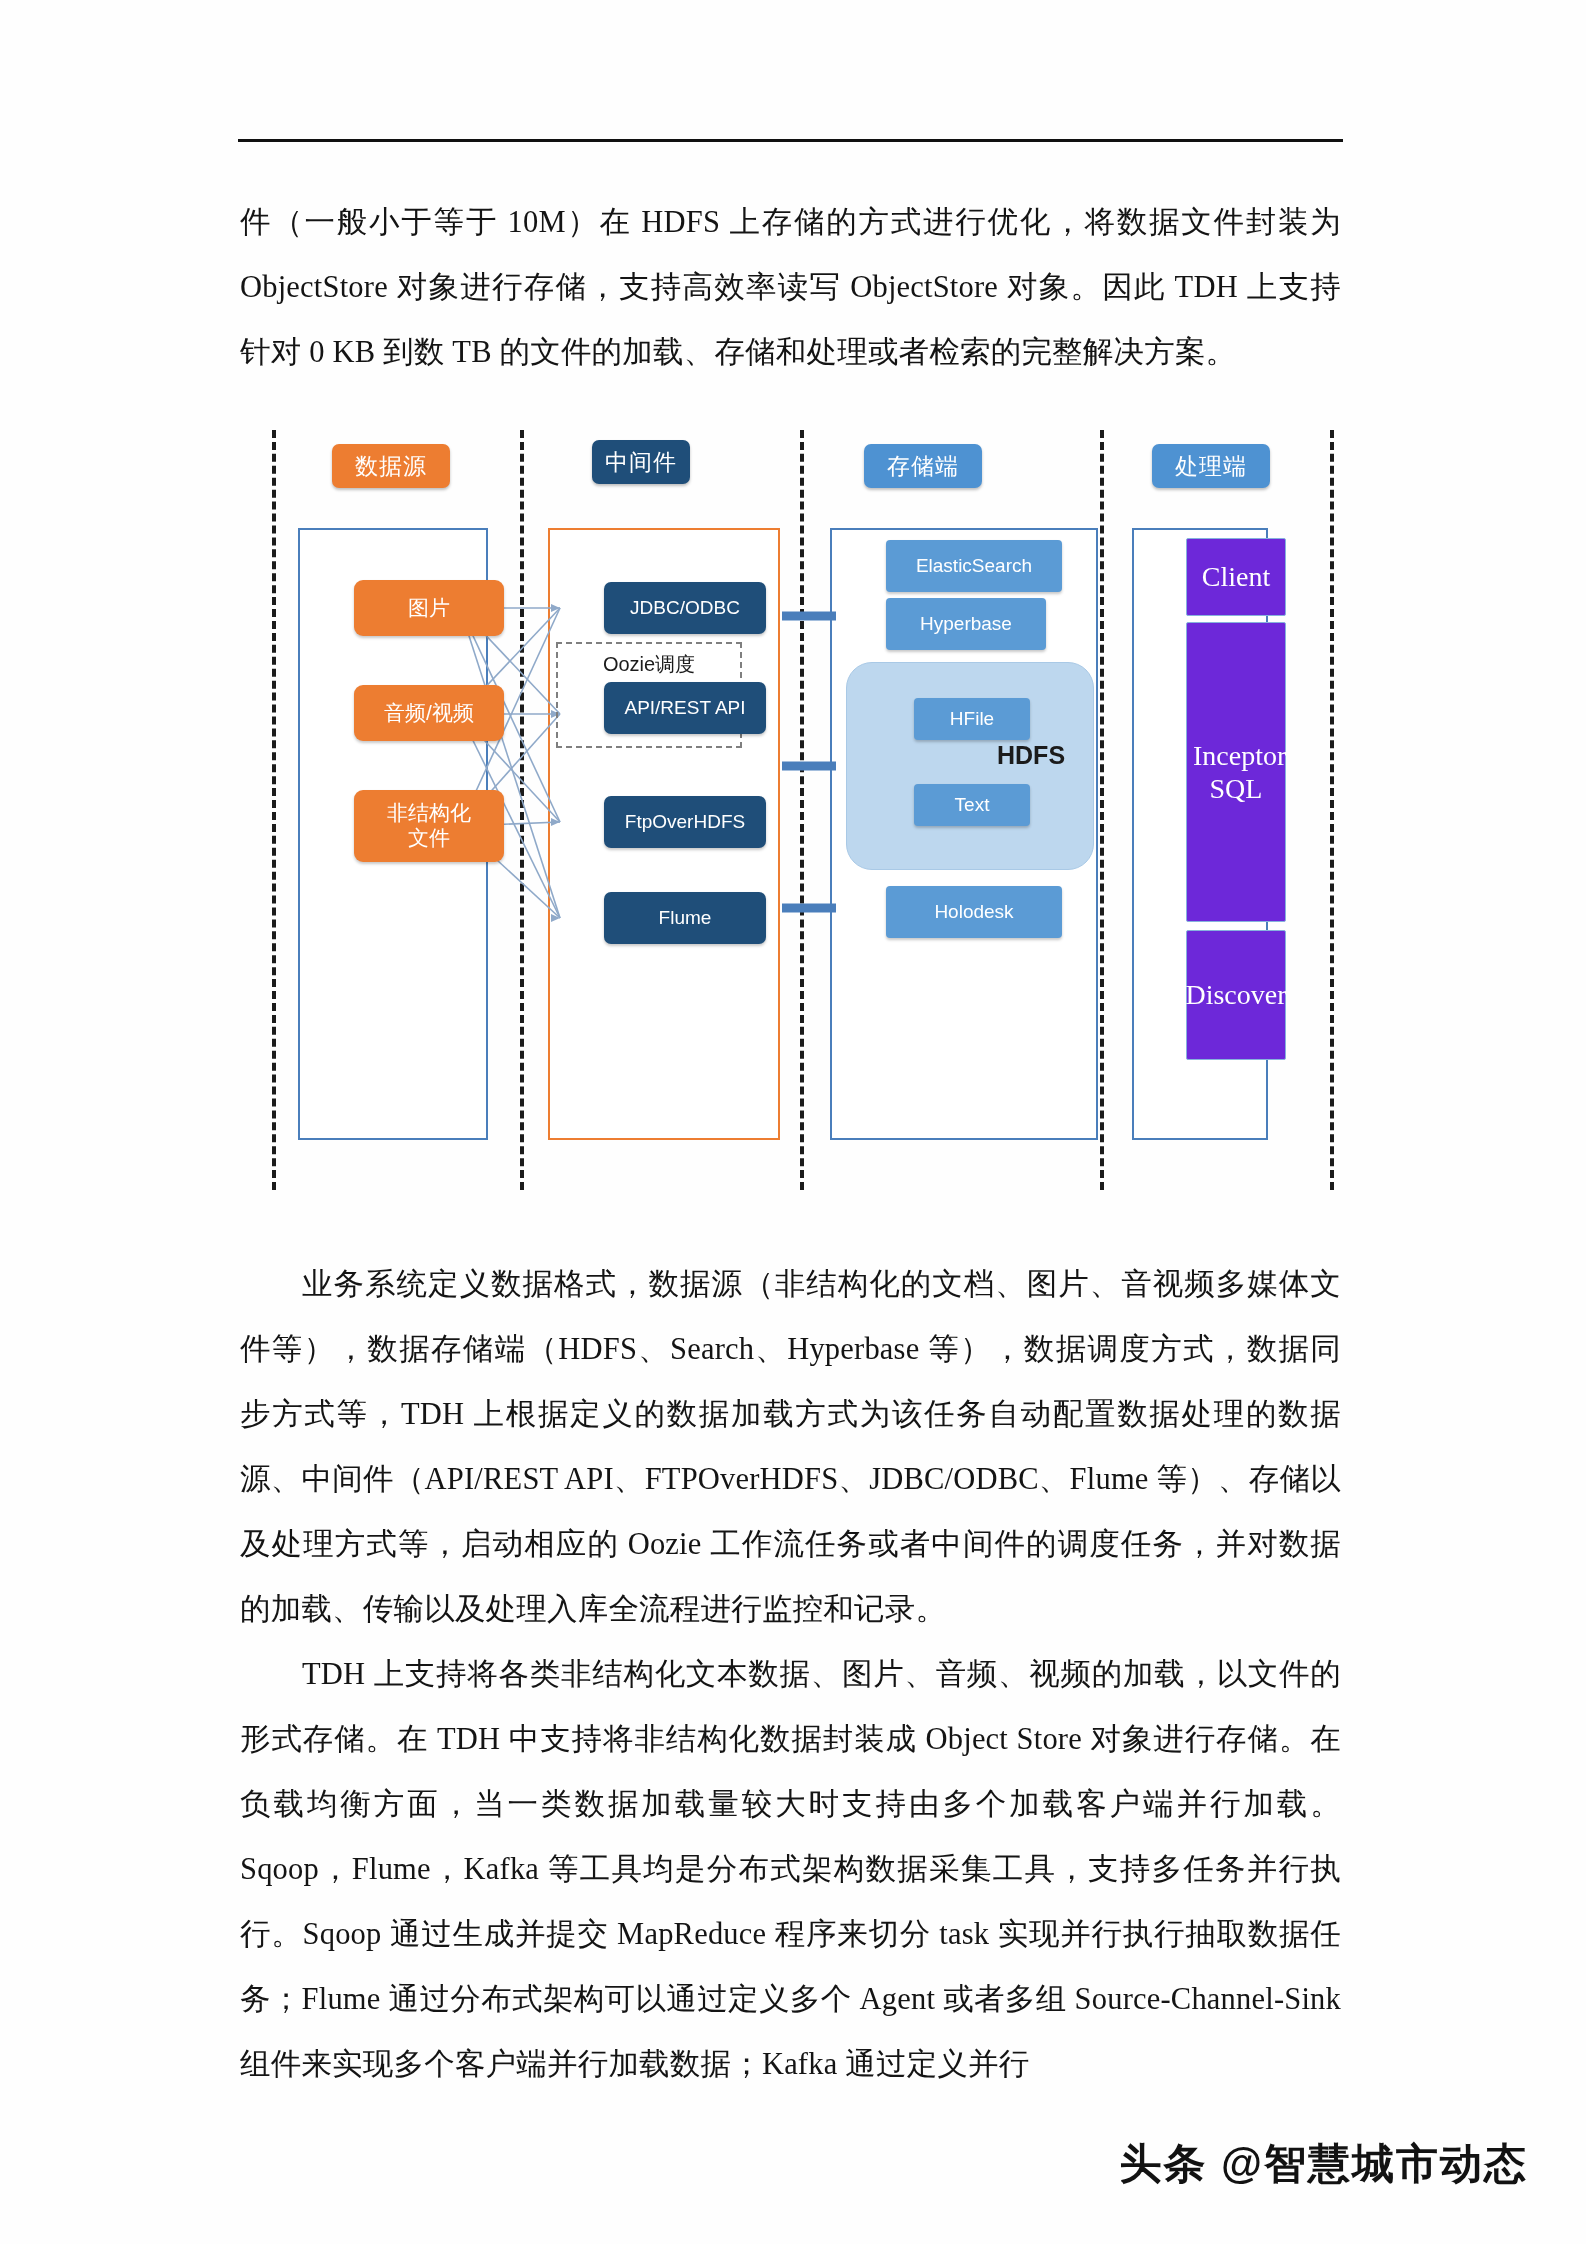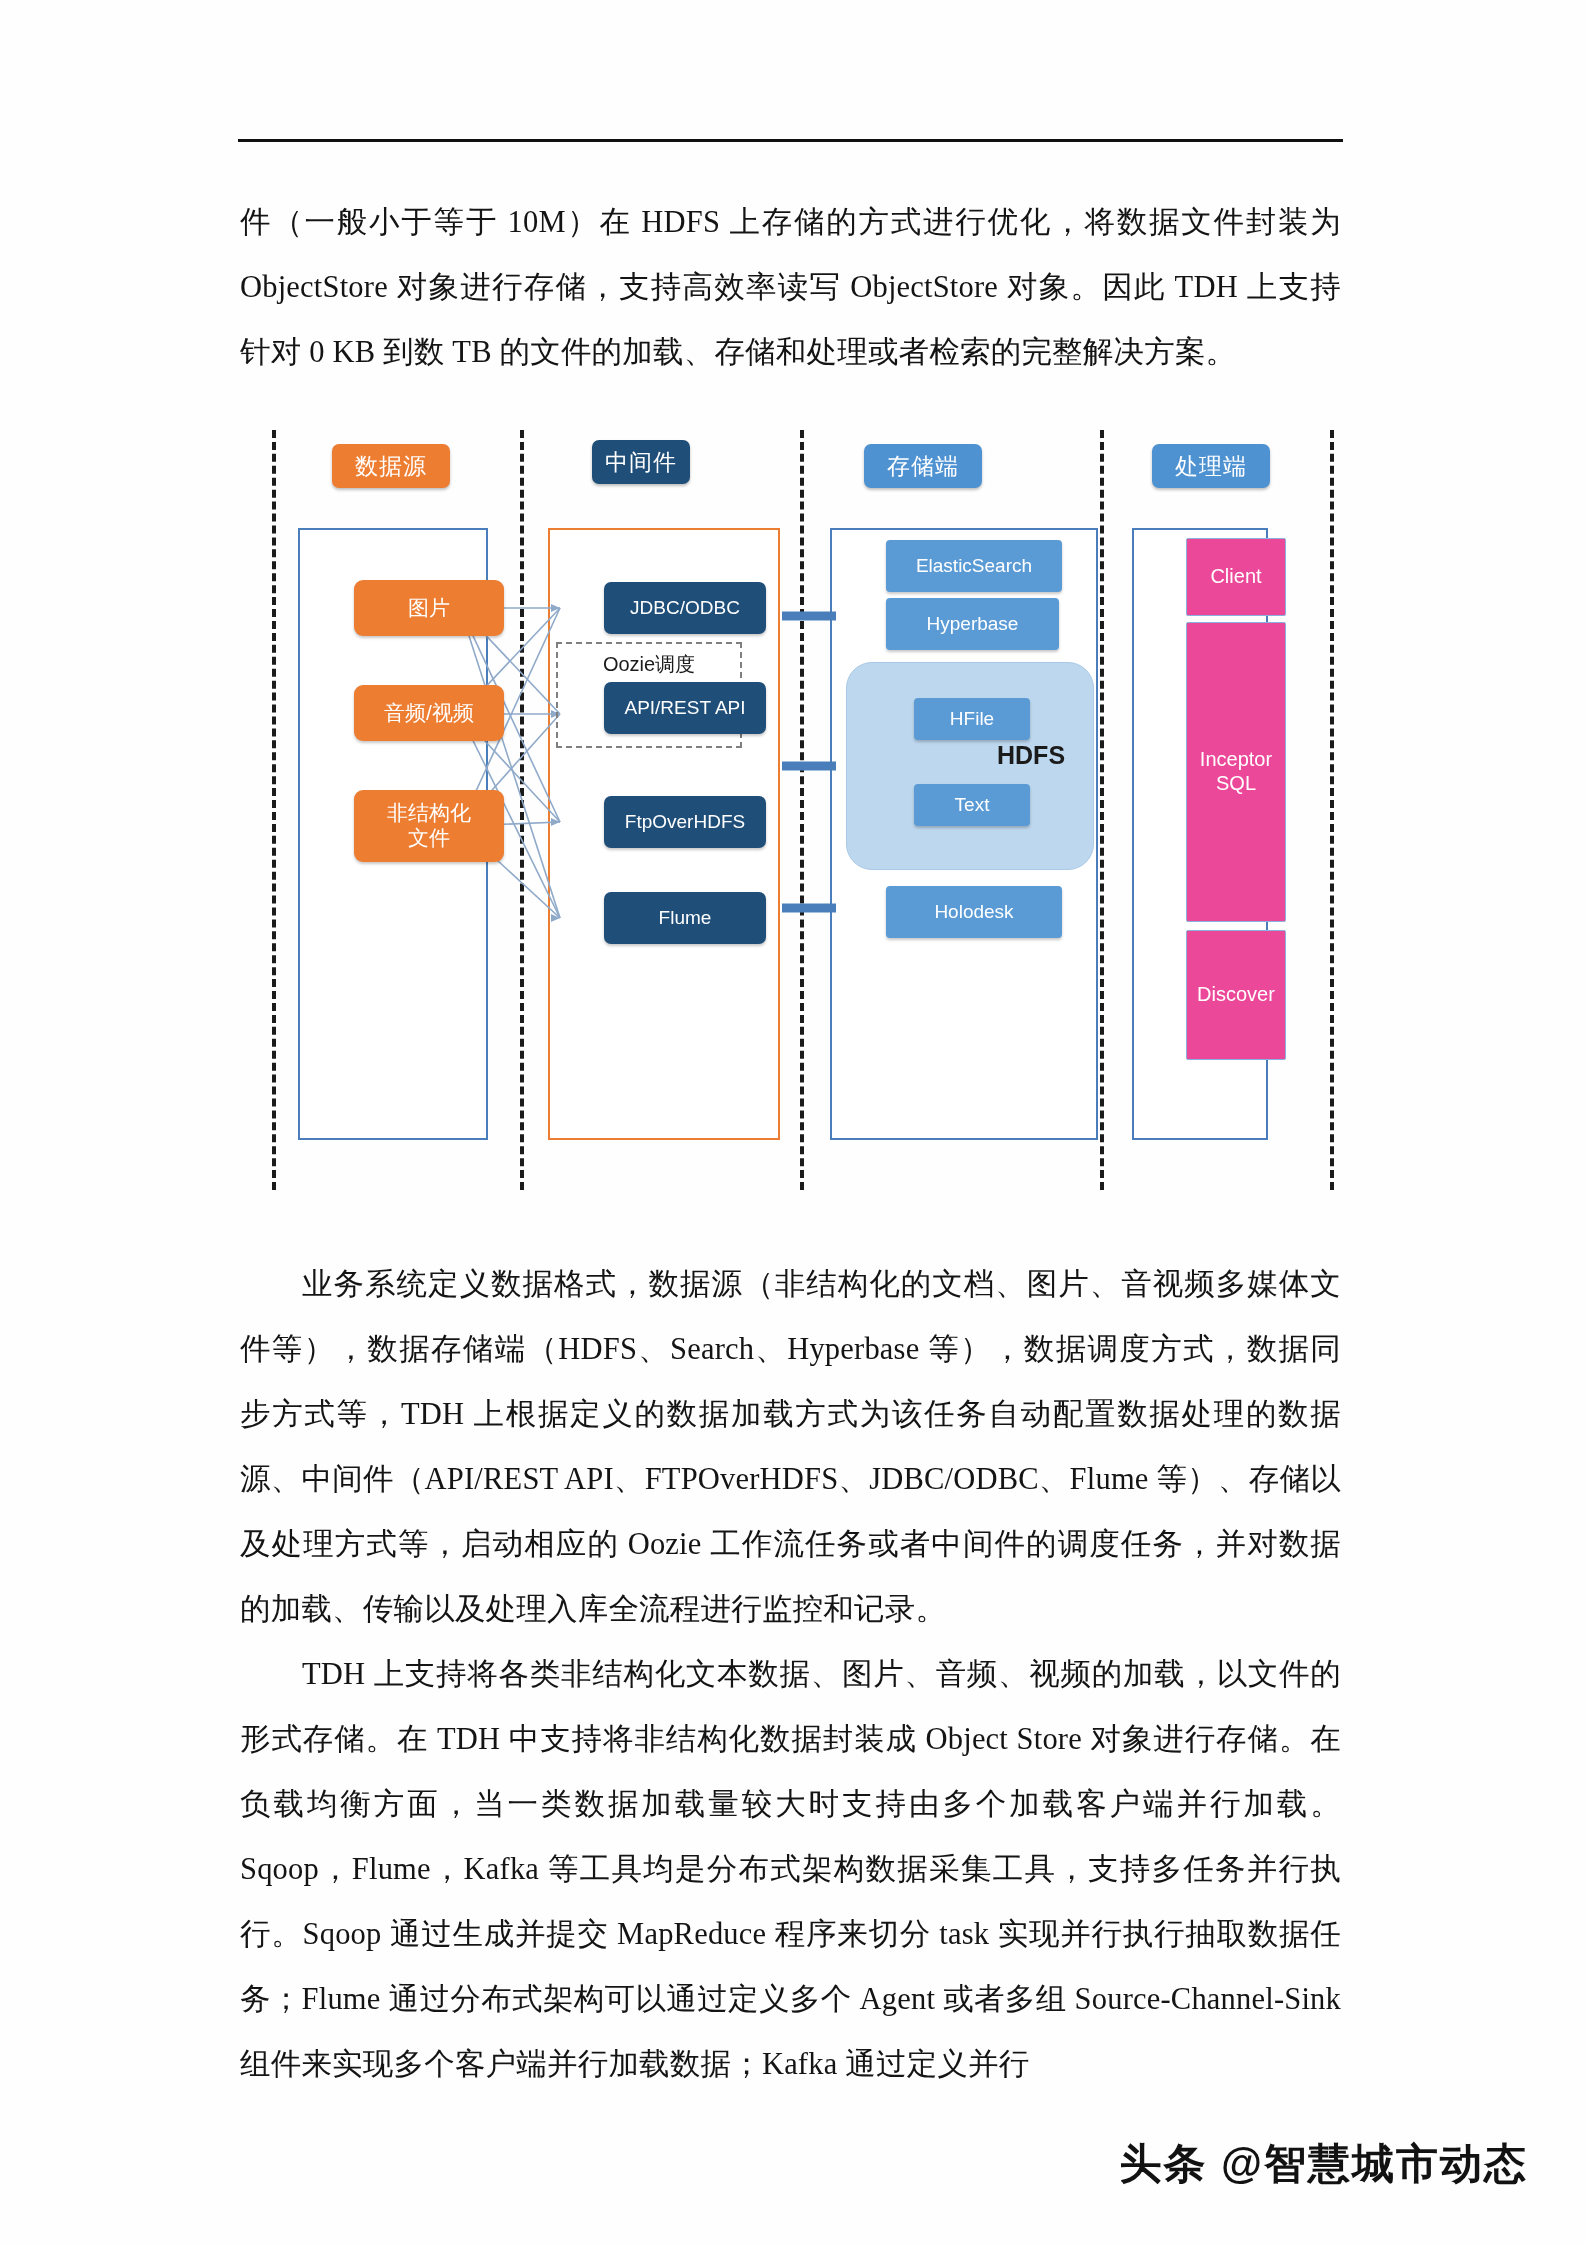--- a/index.html
+++ b/index.html
@@ -107,22 +107,22 @@
     color: #ffffff;
     font-family: "Liberation Sans", "DejaVu Sans", sans-serif;
     border-radius: 9px;
     line-height: 1.18;
     box-shadow: 0 2px 3px rgba(0,0,0,0.22);
     margin-left: 36px;
   }
   .n-orange { background: #ed7d31; font-size: 21px; }
   .n-navy   { background: #1f4e79; font-size: 19px; border-radius: 7px; }
   .n-blue   { background: #5b9bd5; font-size: 19px; border-radius: 4px; }
-  .n-proc   { background: #ec4899; font-size: 20px; border-radius: 2px;
-              box-shadow: none; border: 1px solid #86b2dd; }
+  .n-proc   { background: #6d28d9; font-size: 28px; border-radius: 2px;
+              box-shadow: none; border: 1px solid #86b2dd; font-family: Liberation Serif, serif; }
 
   .hdfs-box {
     position: absolute;
     background: #bdd7ee;
     border: 1px solid #a9c9e6;
     border-radius: 26px;
     box-sizing: border-box;
   }
   .hdfs-label {
     position: absolute;
@@ -271,21 +271,21 @@
     <div class="node n-navy" style="left:298px; top:366px; width:162px; height:52px;">
       <span>FtpOverHDFS</span>
     </div>
     <div class="node n-navy" style="left:298px; top:462px; width:162px; height:52px;">
       <span>Flume</span>
     </div>
 
     <div class="node n-blue" style="left:580px; top:110px; width:176px; height:52px;">
       <span>ElasticSearch</span>
     </div>
-    <div class="node n-blue" style="left:580px; top:168px; width:173px; height:52px;">
+    <div class="node n-blue" style="left:580px; top:168px; width:160px; height:52px;">
       <span>Hyperbase</span>
     </div>
 
     <div class="hdfs-box" style="left:576px; top:232px; width:248px; height:208px;">
       <div class="hdfs-label" style="left:150px; top:78px;">HDFS</div>
     </div>
     <div class="node n-blue" style="left:608px; top:268px; width:116px; height:42px;">
       <span>HFile</span>
     </div>
     <div class="node n-blue" style="left:608px; top:354px; width:116px; height:42px;">

